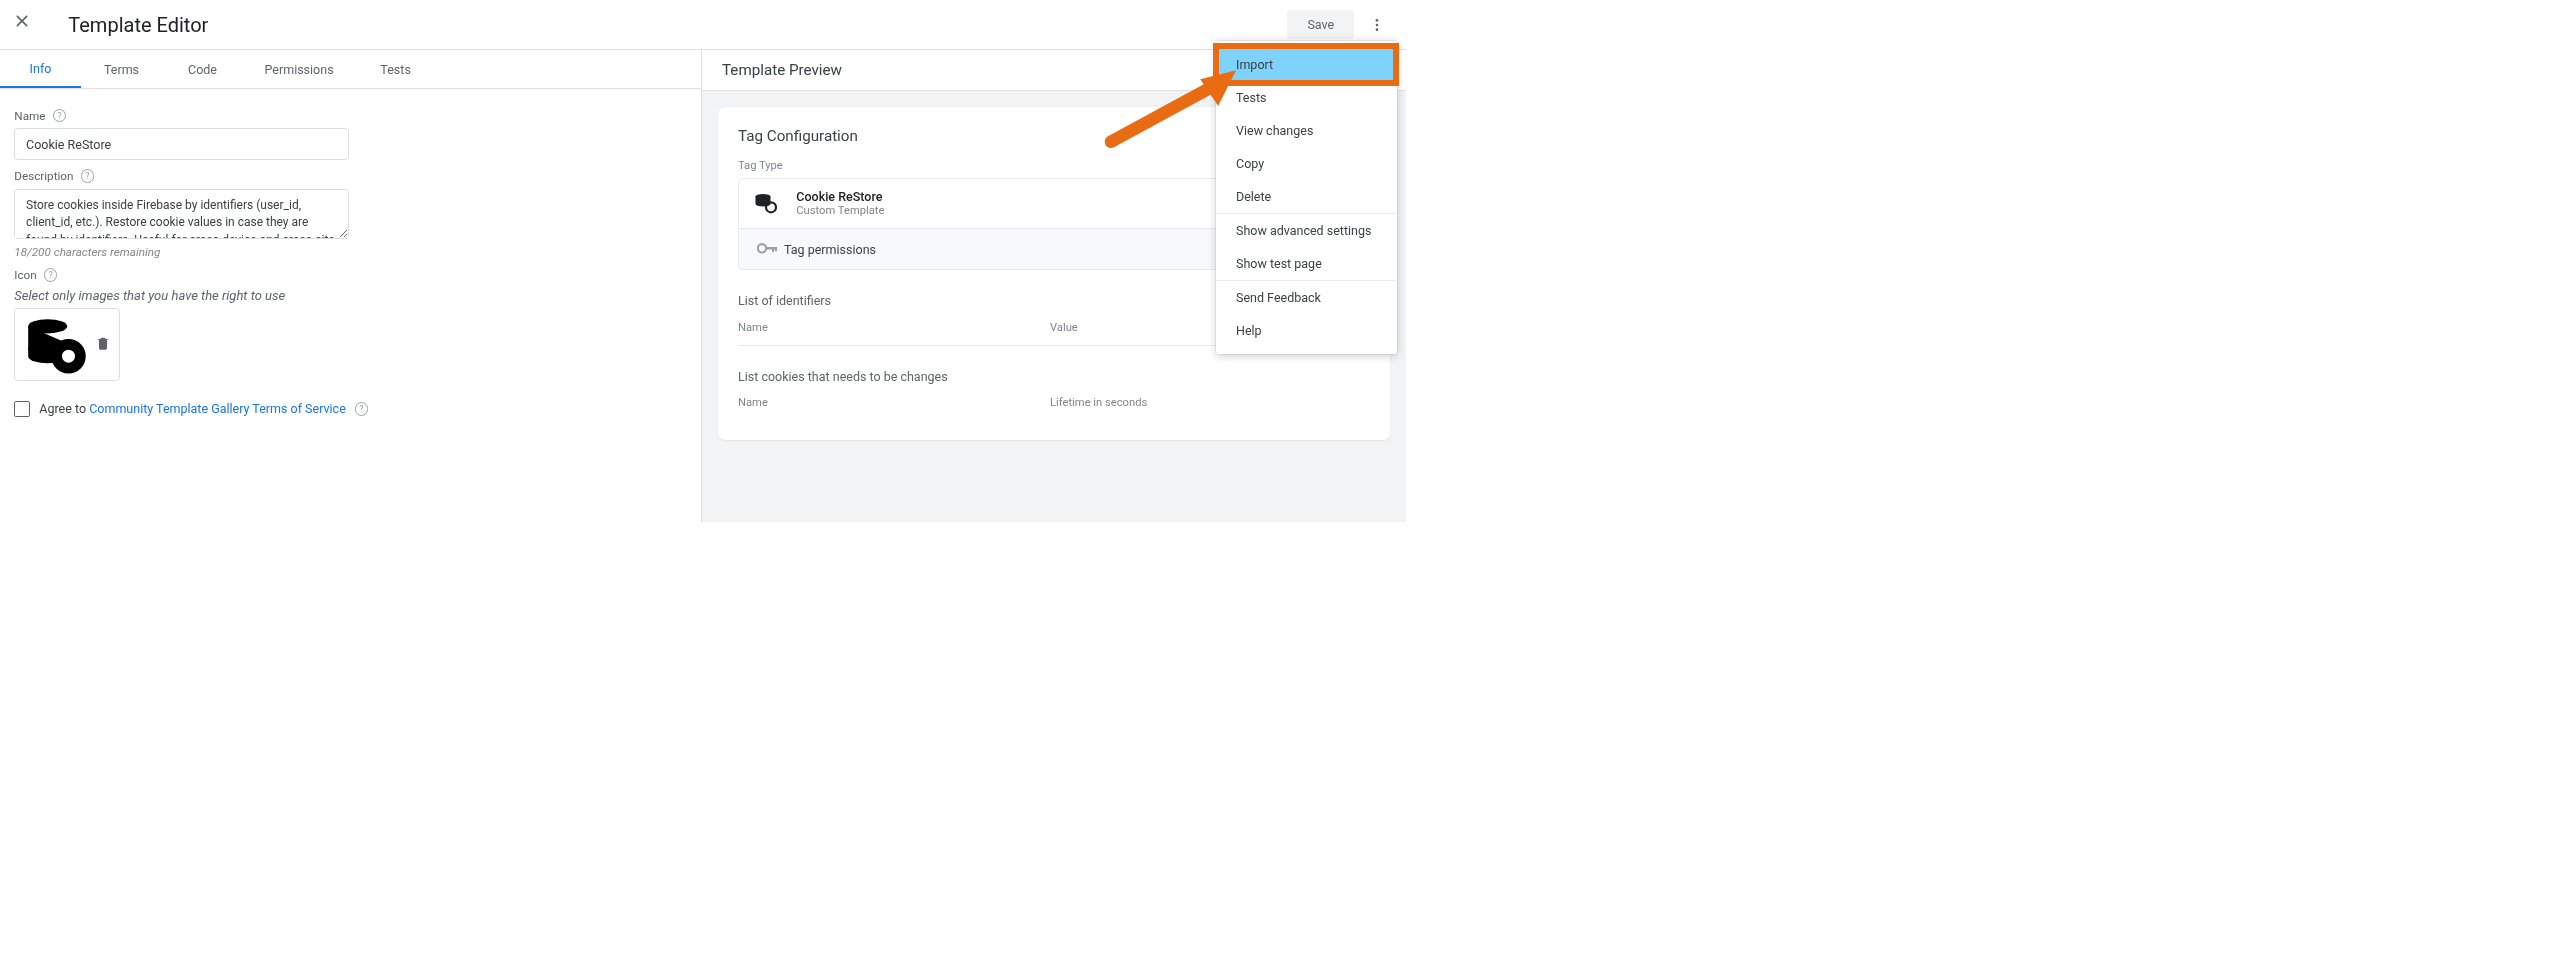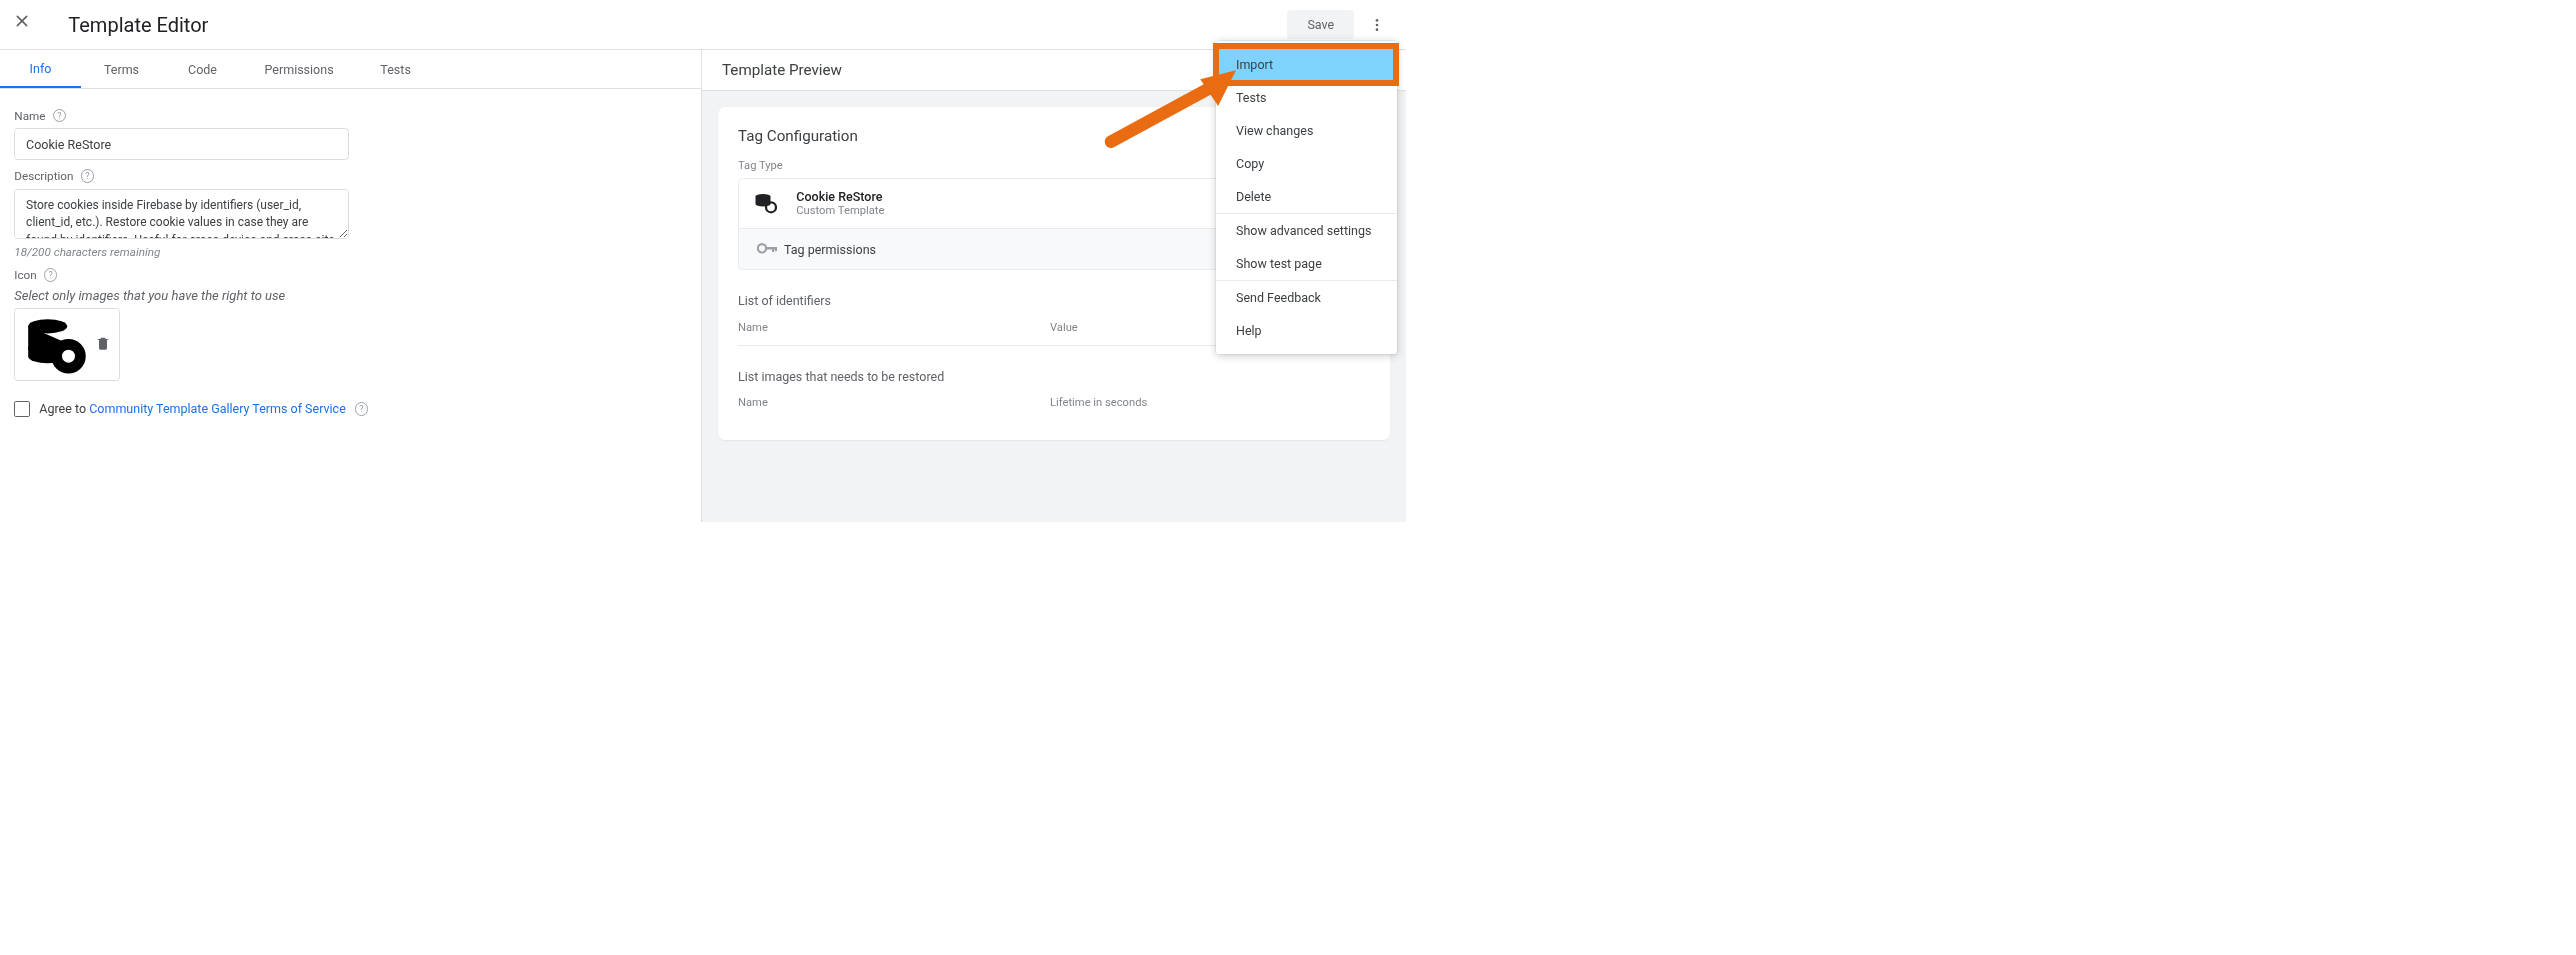--- a/index.html
+++ b/index.html
@@ -247,21 +247,21 @@
             </svg>
             <span>Tag permissions</span>
           </div>
 
           <div class="section-title">List of identifiers</div>
           <div class="col-row" style="border-bottom:0.9px solid #e8eaed;">
             <span class="col-name">Name</span>
             <span>Value</span>
           </div>
 
-          <div class="section-title">List images that needs to be restored</div>
+          <div class="section-title">List cookies that needs to be changes</div>
           <div class="col-row">
             <span class="col-name">Name</span>
             <span>Lifetime in seconds</span>
           </div>
         </div>
       </div>
     </div>
   </div>
 
   <div class="menu">

